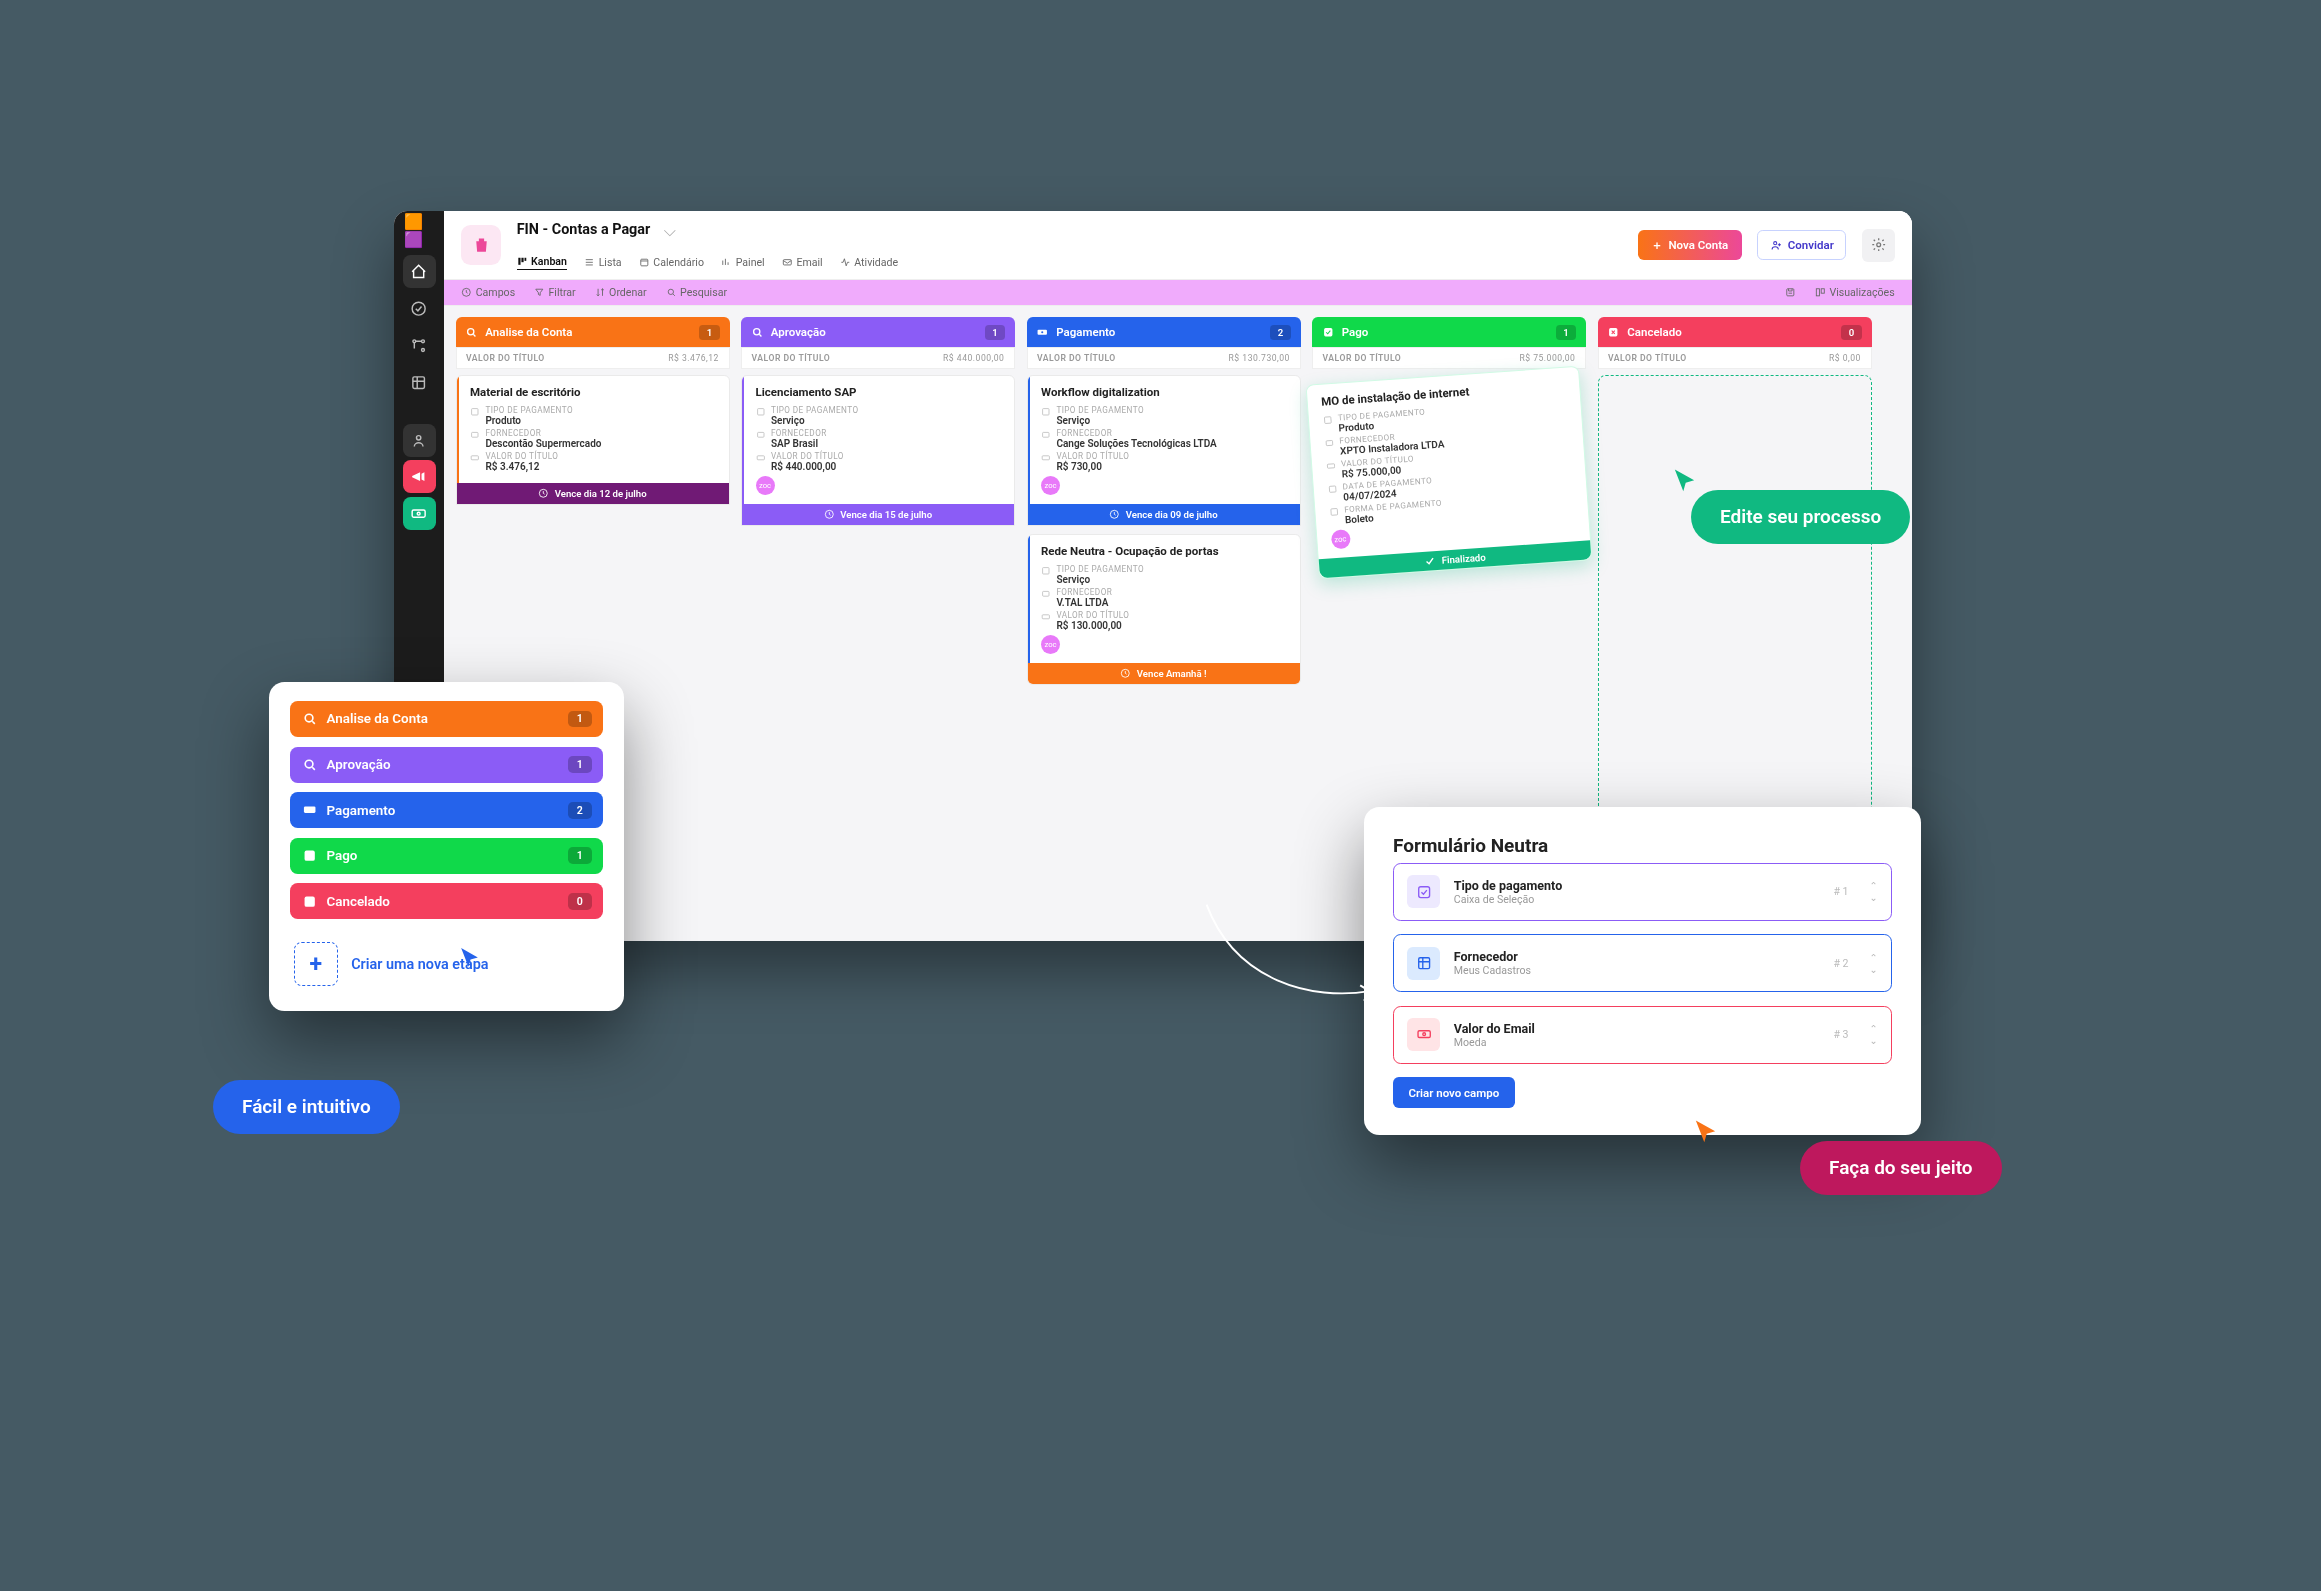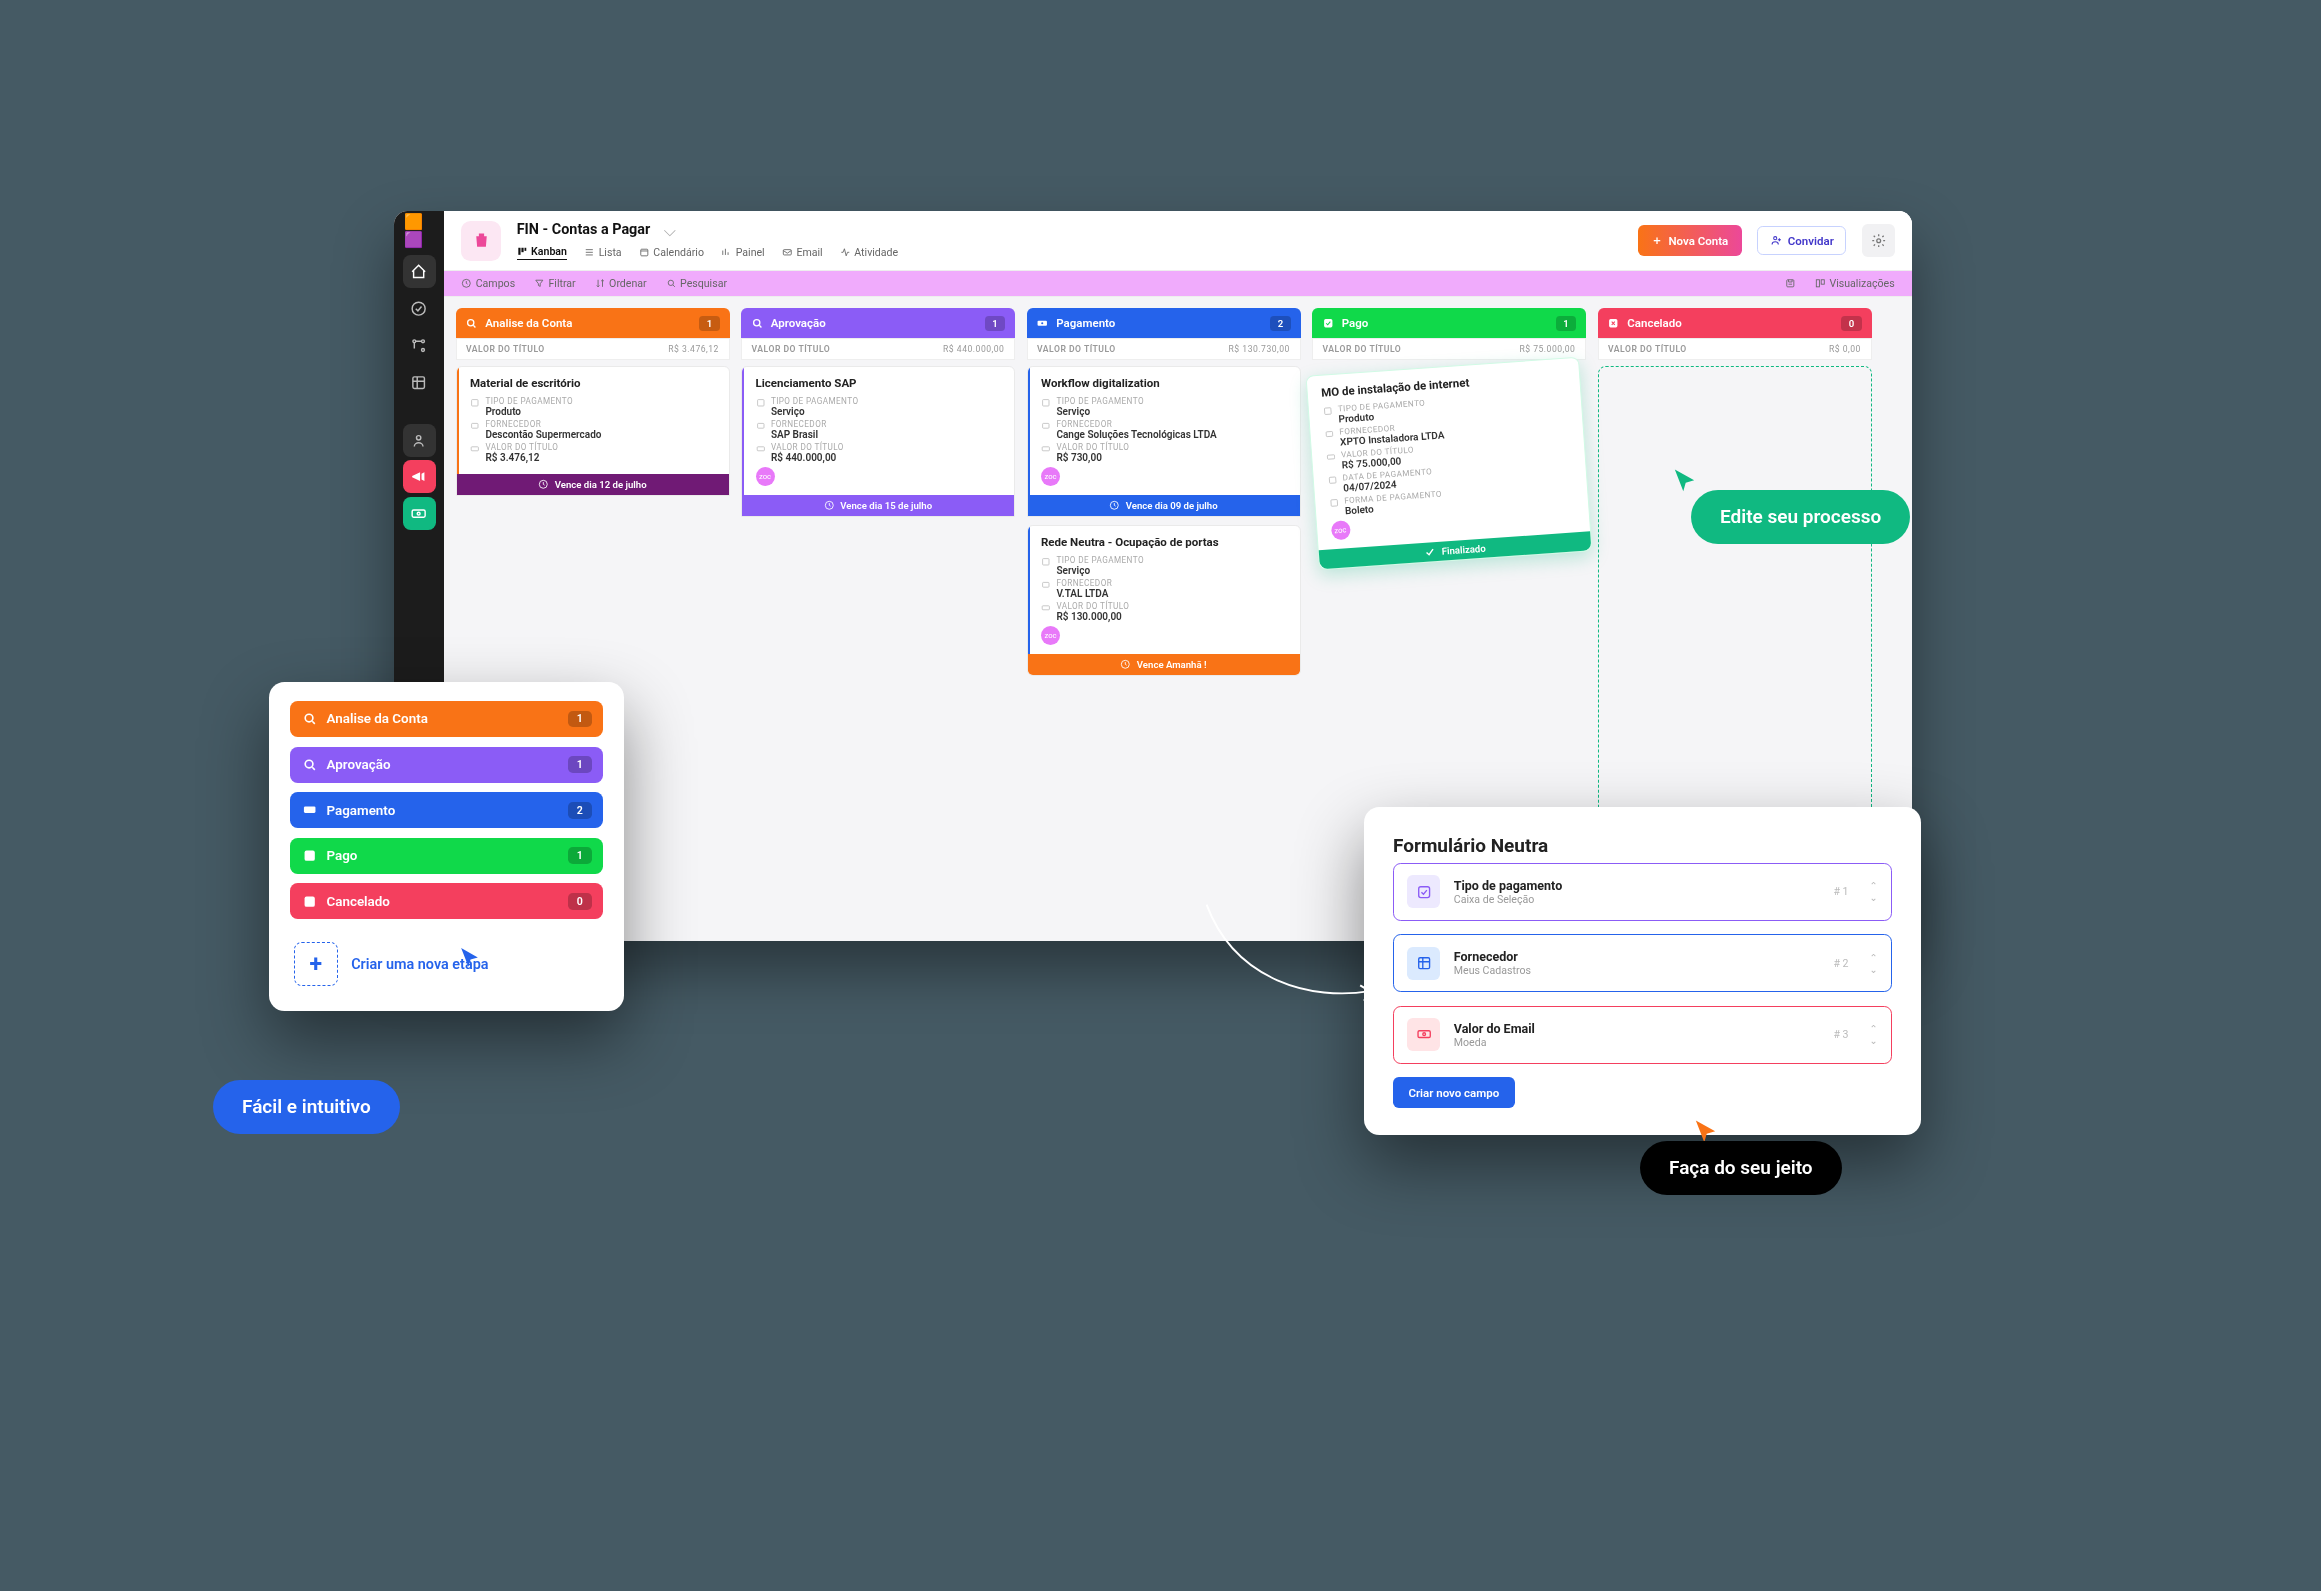--- a/index.html
+++ b/index.html
@@ -13,21 +13,21 @@
 .sidebar .sb-ic.red{background:#f43f5e;color:#fff}
 .sidebar .sb-ic.green{background:#10b981;color:#fff}
 .sidebar .sb-ic svg{width:17.3px;height:17.3px}
 .sidebar .sb-gap{height:17.3px}
 .main{flex:1;display:flex;flex-direction:column;background:#f5f5f7}
 .mh-top{background:#fff;padding:9.6px 17.3px;display:flex;align-items:center;gap:15.4px}
 .proj-badge{width:40px;height:40px;border-radius:9.6px;background:#fce7f3;display:flex;align-items:center;justify-content:center;color:#ec4899}
 .proj-badge svg{width:21px;height:21px}
 .proj-tt{display:flex;flex-direction:column}
 .proj-title{font-size:14.4px;font-weight:700;color:#111}
-.proj-tabs{display:flex;gap:17.3px;margin-top:5px;font-size:10.6px;color:#666}
+.proj-tabs{display:flex;gap:17.3px;margin-top:15px;font-size:10.6px;color:#666}
 .proj-tabs span{display:flex;align-items:center;gap:3.8px;cursor:pointer}
 .proj-tabs span.active{color:#111;font-weight:600;border-bottom:1.9px solid #111;padding-bottom:1px}
 .proj-tabs svg{width:10.6px;height:10.6px}
 .proj-chev{color:#aaa;margin-left:5.8px}
 .mh-sp{flex:1}
 .btn-new{background:linear-gradient(90deg,#f97316,#ec4899);color:#fff;border:none;padding:7.7px 13.4px;border-radius:5.8px;font-size:11.5px;font-weight:600;display:flex;align-items:center;gap:5.8px;cursor:pointer}
 .btn-inv{border:1px solid #c7d2fe;color:#4338ca;background:#fff;padding:6.7px 11.5px;border-radius:5.8px;font-size:11.5px;font-weight:600;display:flex;align-items:center;gap:5.8px;cursor:pointer}
 .btn-gear{width:33px;height:33px;border-radius:5.8px;background:#f1f1f3;display:flex;align-items:center;justify-content:center;color:#777;cursor:pointer}
 .mh-tb{background:#f0abfc;border-top:1px solid #eee;border-bottom:1px solid #eee;padding:5.8px 17.3px;display:flex;align-items:center;gap:19px;font-size:10.6px;color:#666}
 .mh-tb span{display:flex;align-items:center;gap:3.8px;cursor:pointer}
@@ -61,21 +61,21 @@
 .lp-item{display:flex;align-items:center;gap:9.6px;padding:9.6px 11.5px;border-radius:7.7px;color:#fff;font-size:13.4px;font-weight:600;margin-bottom:9.6px;cursor:pointer}
 .lp-item .bd{margin-left:auto;background:rgba(0,0,0,.22);padding:1.9px 8.6px;border-radius:4.8px;font-size:10.6px}
 .lp-item svg{width:15.4px;height:15.4px}
 .lp-new{display:flex;align-items:center;gap:13.4px;padding:13.4px 3.8px 5.8px 3.8px}
 .lp-plus{width:44px;height:44px;border:1.9px dashed #2563eb;border-radius:7.7px;display:flex;align-items:center;justify-content:center;color:#2563eb;font-size:23px;font-weight:700}
 .lp-new-txt{color:#2563eb;font-size:14.4px;font-weight:600}
 .lp-cursor{position:absolute;left:188px;bottom:40px}
 .pill{position:absolute;color:#fff;font-size:19px;font-weight:600;padding:15.4px 29px;border-radius:960px}
 .pill.blue{background:#2563eb;left:213px;top:1080px}
 .pill.green{background:#10b981;left:1691px;top:490px}
-.pill.orange{background:#000000;left:1640px;top:1141px}
+.pill.orange{background:#be185d;left:1800px;top:1141px}
 .cursor-green{position:absolute;left:1670px;top:467px}
 .cursor-orange{position:absolute;left:1691px;top:1118px}
 
 .popover-right{position:absolute;left:1364px;top:807px;width:557px;background:#fff;border-radius:15.4px;padding:27px 29px;box-shadow:0 29px 67px rgba(0,0,0,.45)}
 .pr-title{font-size:19px;font-weight:700;color:#222;margin-bottom:5.8px}
 .pr-sub{font-size:11.5px;color:#888;margin-bottom:19px;line-height:1.45}
 .pr-field{border:1.4px solid;border-radius:7.7px;display:flex;align-items:center;gap:13.4px;padding:11.5px 13.4px;margin-bottom:13.4px}
 .pr-ic{width:33px;height:33px;border-radius:5.8px;display:flex;align-items:center;justify-content:center;color:#fff}
 .pr-ic svg{width:16.3px;height:16.3px}
 .pr-ft{flex:1}

